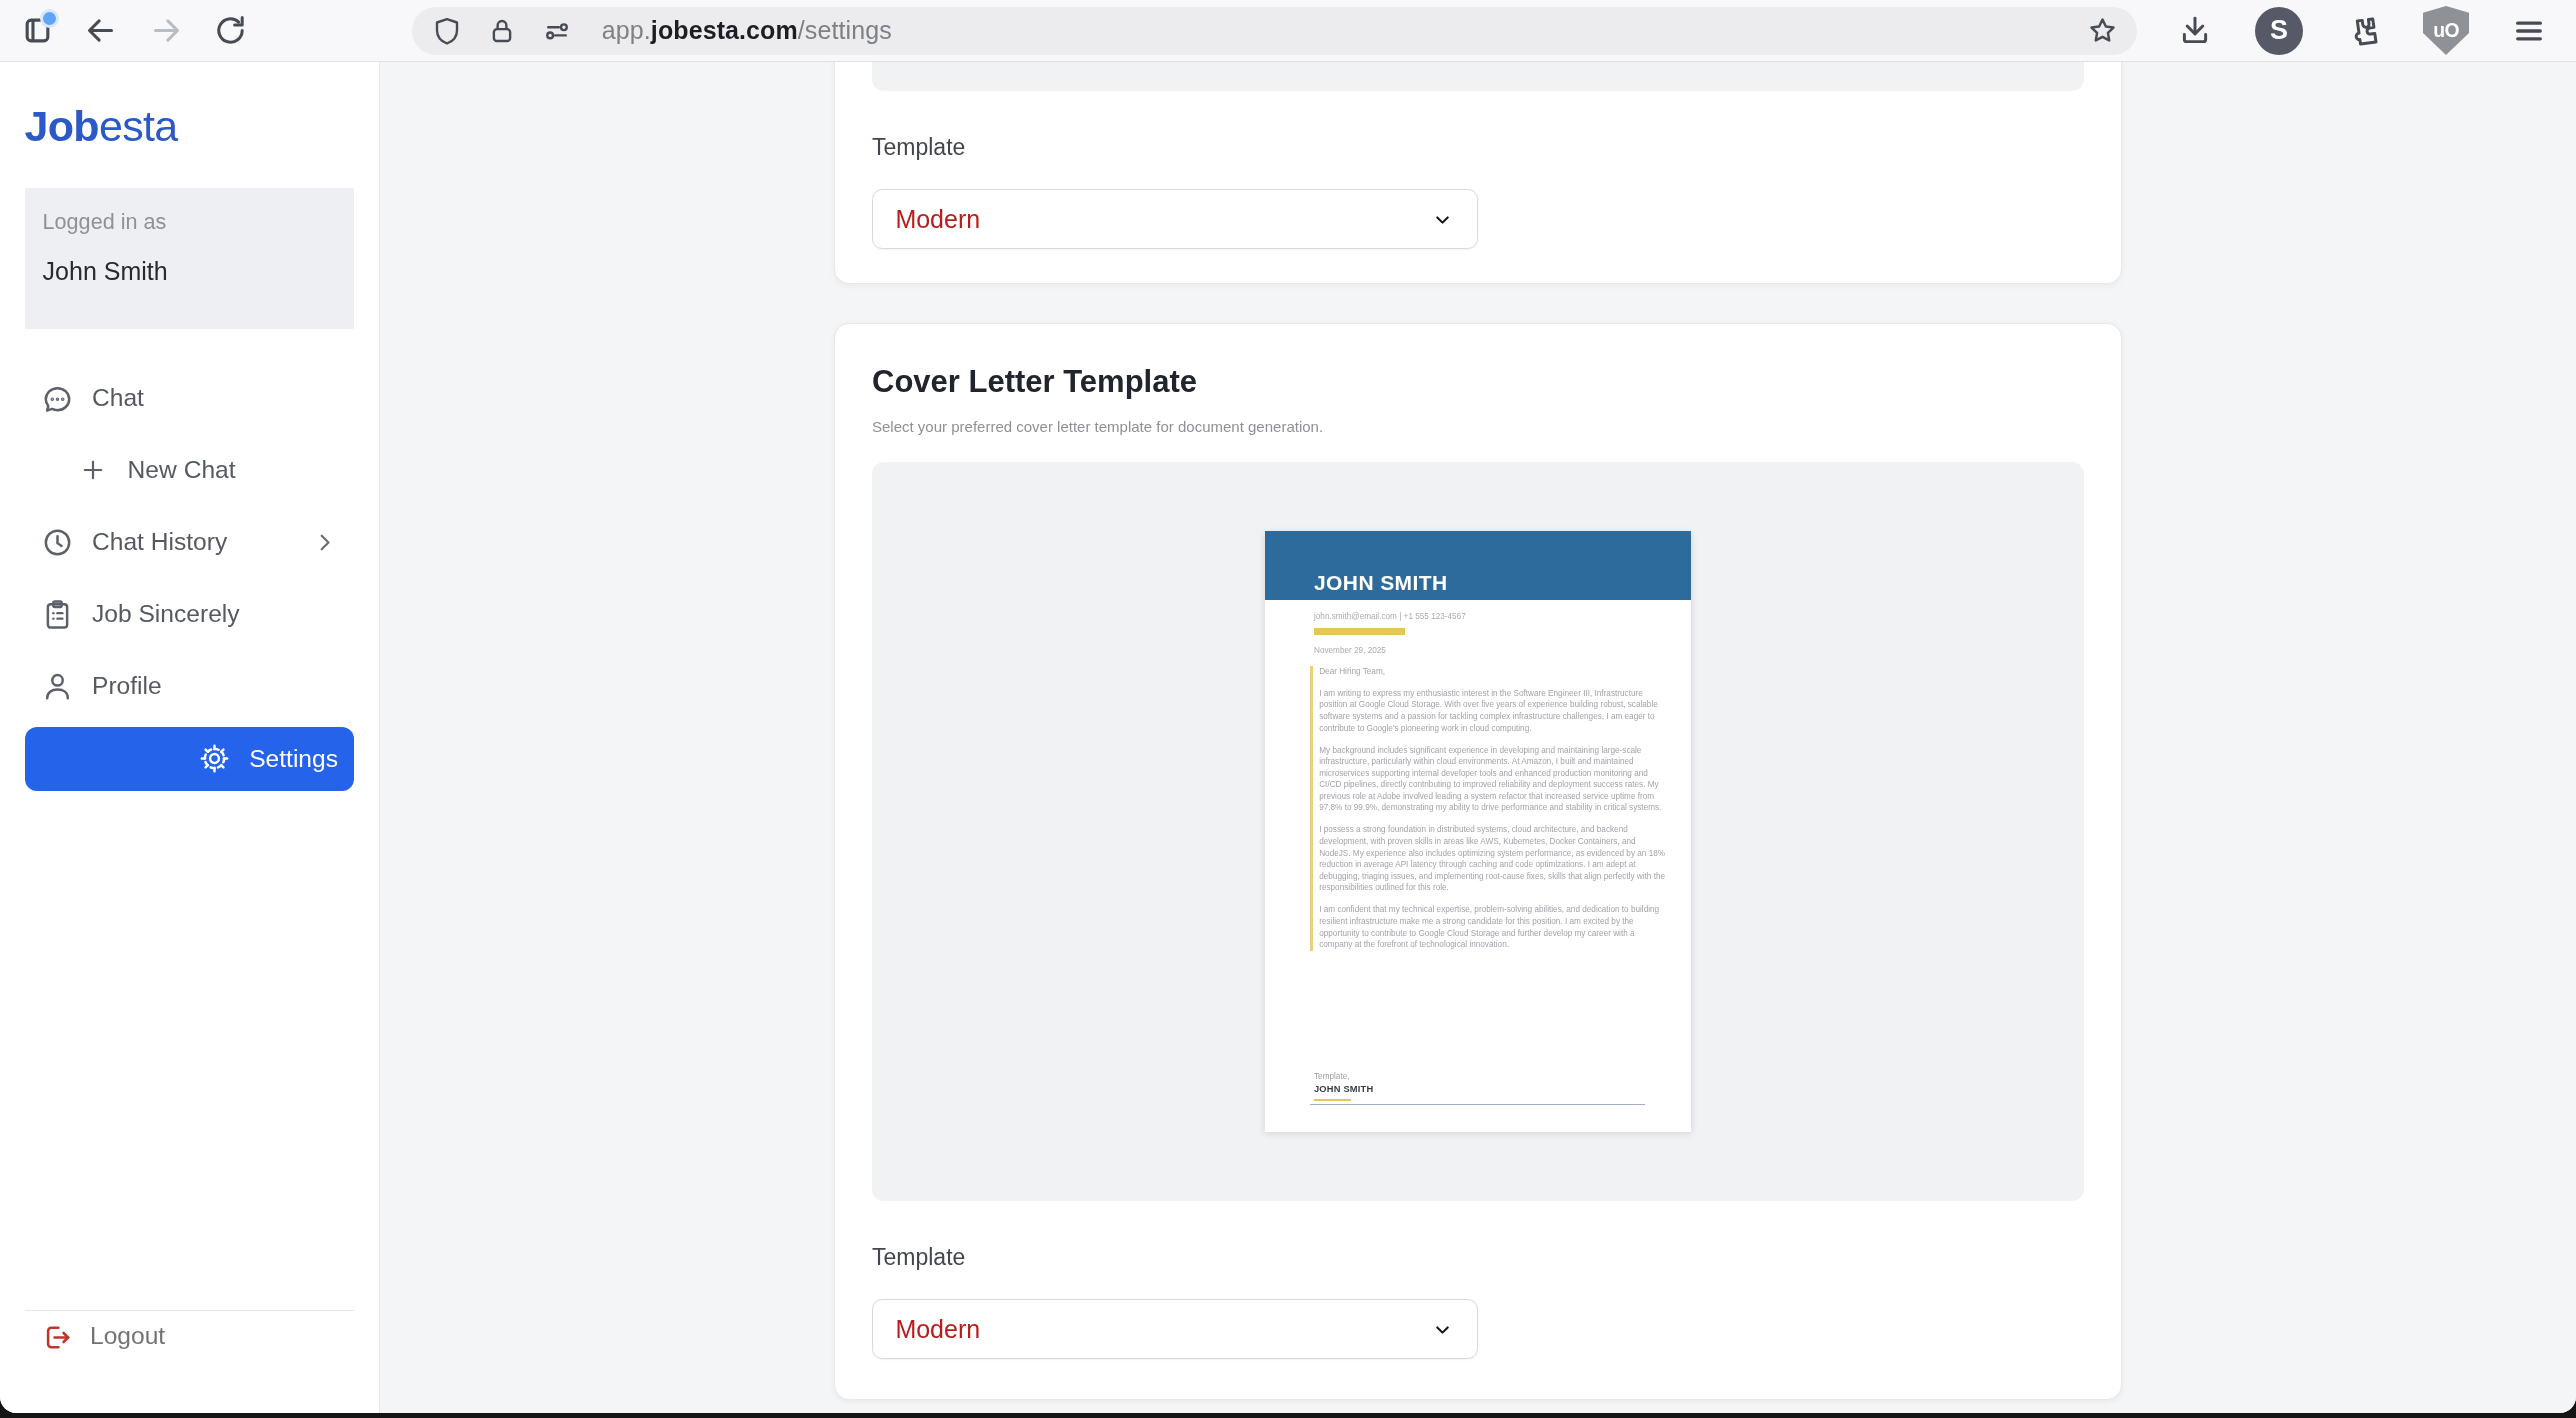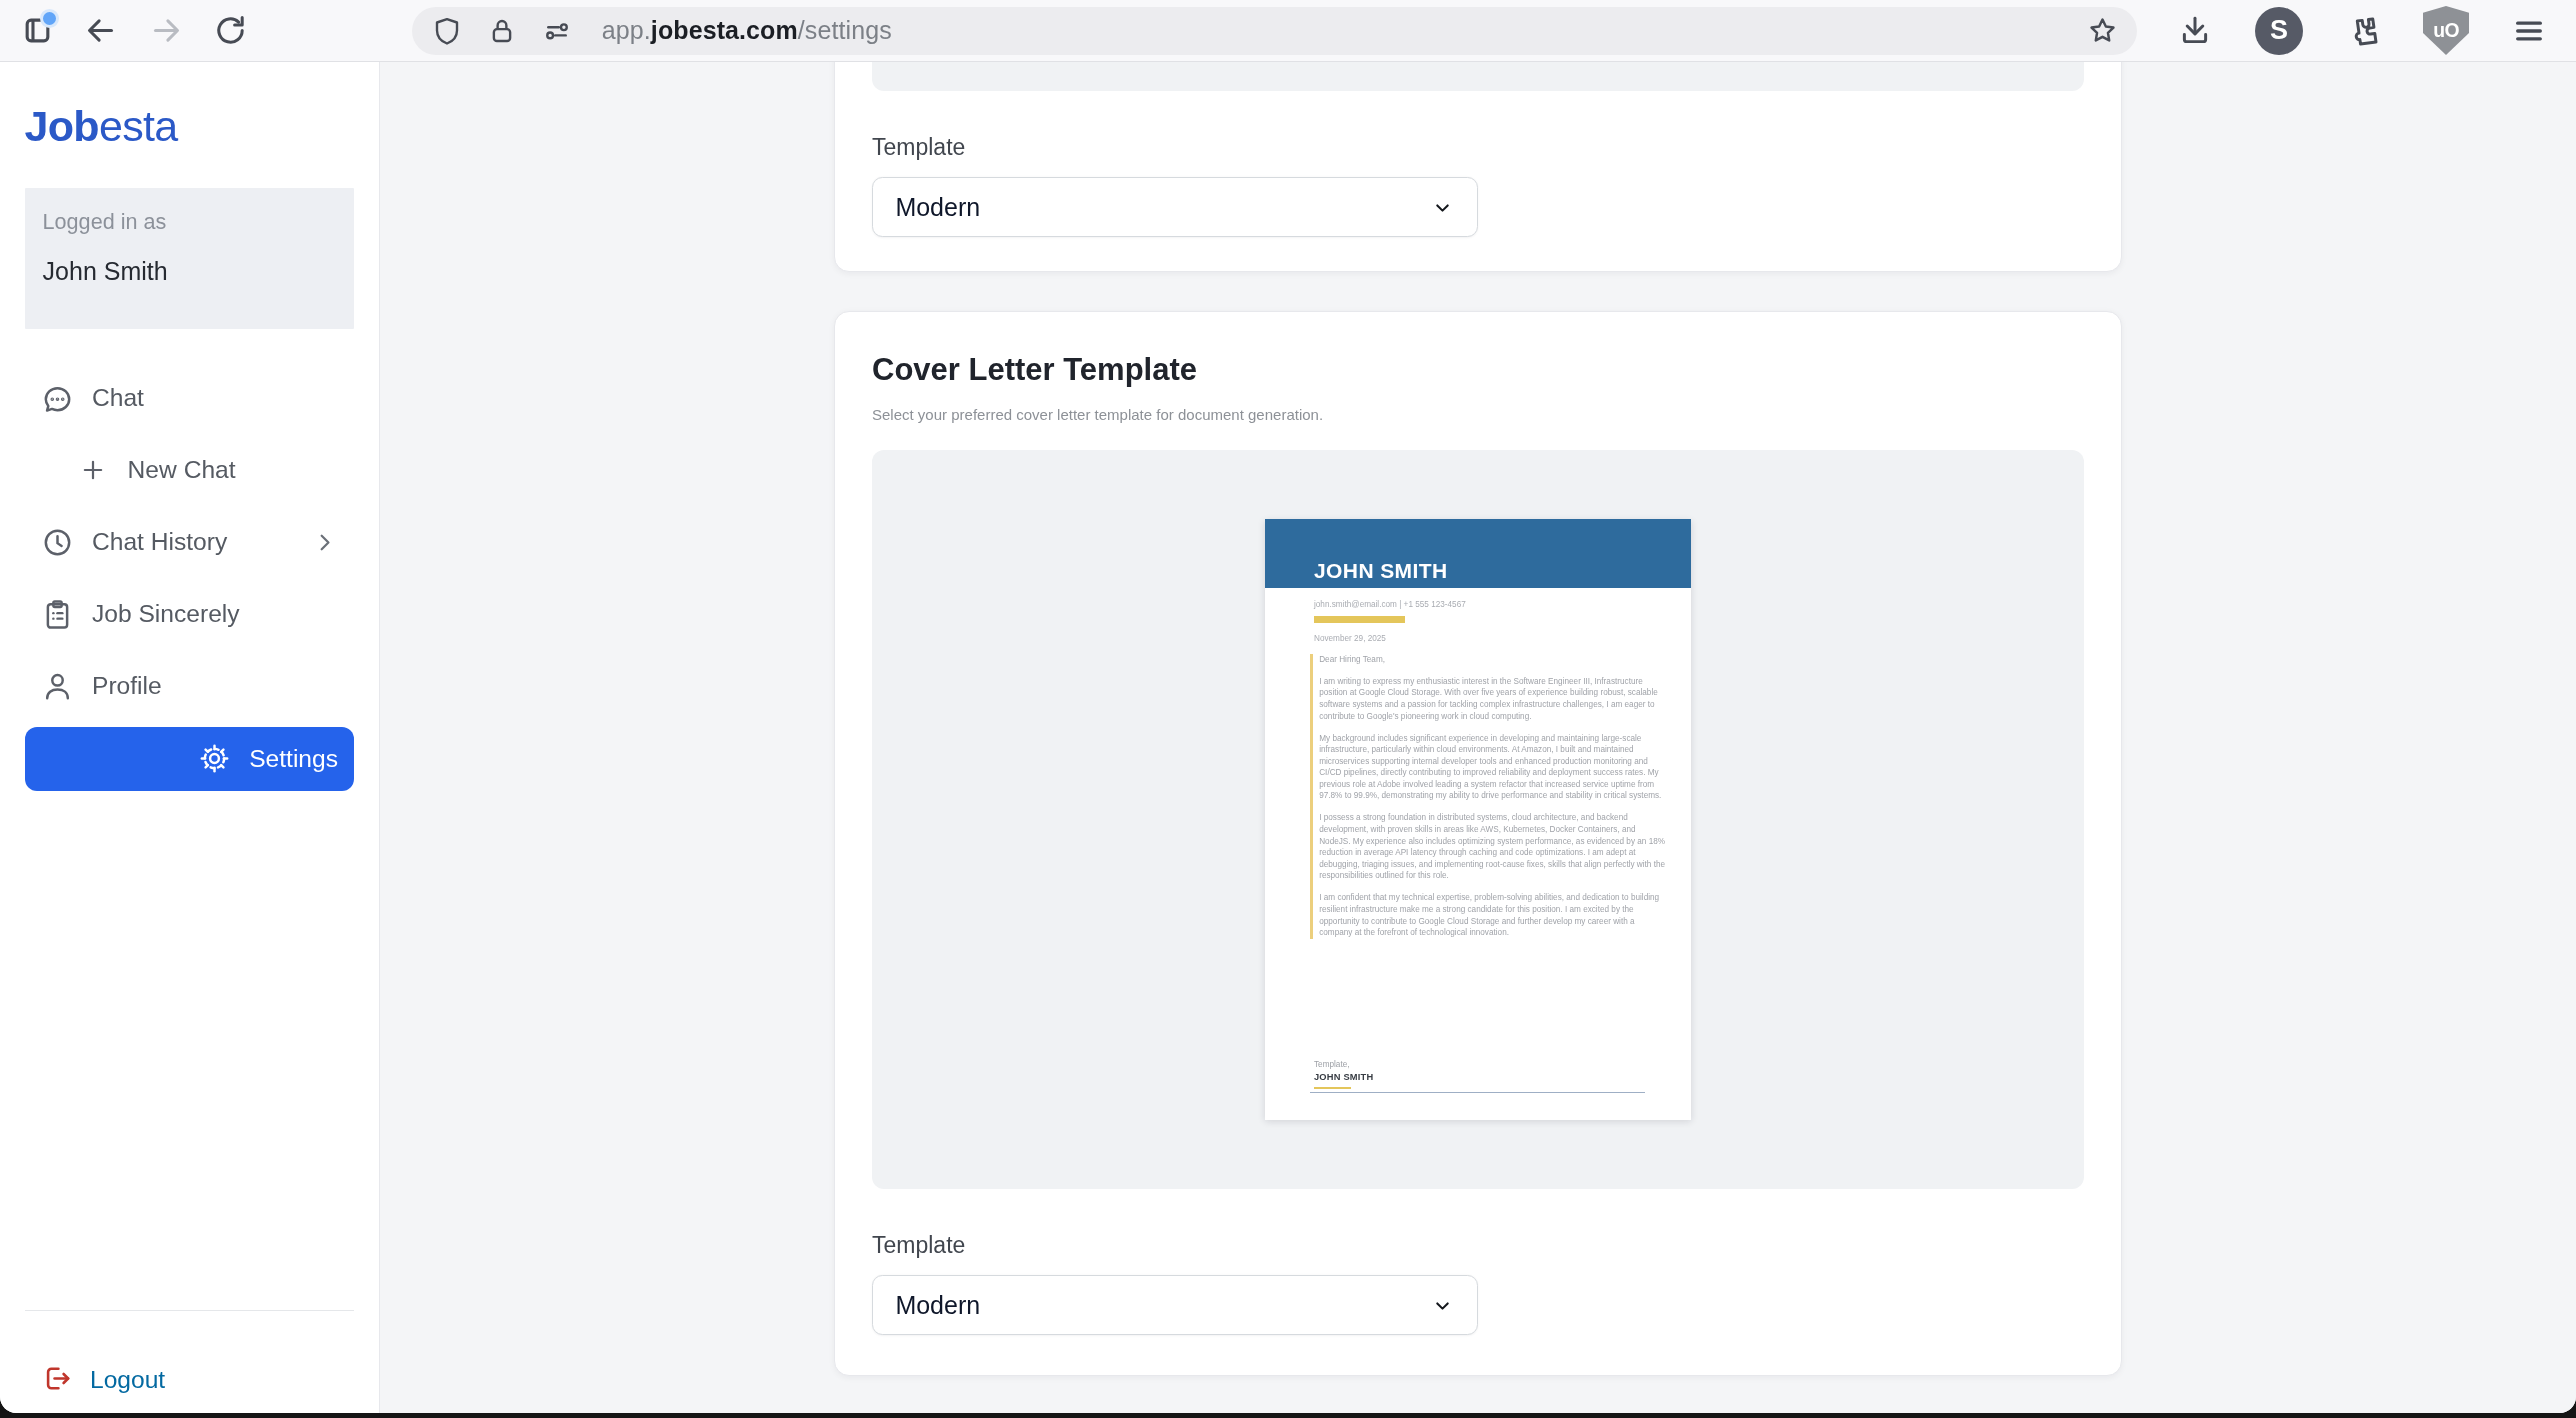--- a/index.html
+++ b/index.html
@@ -61,43 +61,43 @@
     color:#555a62;font-size:24.6px;border-radius:12px;
   }
   .nav-item .ni-label{margin-left:18px;}
   .nav-item.sub{padding-left:54px;}
   .nav-item.sub .ni-label{margin-left:21px;}
   .nav-item .chev{margin-left:auto;display:flex;}
   .nav-item.active{background:#2563eb;color:#ffffff;height:64px;margin-top:4.5px;justify-content:flex-end;}
   .side-spacer{flex:1;}
   .side-divider{border-top:1.5px solid #e5e7ea;margin:0 0 10.4px;}
   .logout{
-    display:flex;align-items:flex-end;padding:0 16.4px;height:72px;margin-bottom:19.4px;
-    color:#0369a1;font-size:24.6px;
+    display:flex;align-items:flex-start;padding:0 16.4px;height:72px;margin-bottom:19.4px;
+    color:#737373;font-size:24.6px;
   }
   .logout .ni-label{margin-left:18px;}
   
   .content{flex:1;background:#f4f5f7;overflow:hidden;display:flex;flex-direction:column;align-items:center;}
   .card{
     width:1288px;background:#ffffff;border:1.5px solid #e7e8ec;border-radius:15px;
     box-sizing:border-box;box-shadow:0 1.5px 6px rgba(20,24,40,.05);
     padding:40px 37px 34px;flex:none;
   }
   .card.cut{margin-top:-534px;}
   .card2{margin-top:39px;padding-bottom:40px;}
   .preview{
     background:#f0f2f4;border-radius:12px;display:flex;align-items:center;justify-content:center;
   }
   .preview.tall{height:522px;}
   .preview.letterbox{height:739px;margin-top:27px;}
   .field-label{margin-top:43px;font-size:23px;color:#41464e;}
   .select{
-    margin-top:16px;width:606px;height:60px;background:#fff;border:1.5px solid #d6dade;
+    margin-top:28px;width:606px;height:60px;background:#fff;border:1.5px solid #d6dade;
     border-radius:10.4px;display:flex;align-items:center;padding:0 22.4px;box-sizing:border-box;
-    font-size:25px;color:#0f172a;box-shadow:0 0.7px 2.2px rgba(20,24,40,.05);
+    font-size:25px;color:#b91c1c;box-shadow:0 0.7px 2.2px rgba(20,24,40,.05);
   }
   .select .sel-chev{margin-left:auto;display:flex;}
   .card-title{font-size:31px;font-weight:bold;color:#20242c;}
   .card-desc{margin-top:18px;font-size:15px;color:#8d9197;}
   
   .letter{
     width:426px;height:601px;background:#ffffff;position:relative;
     box-shadow:0 2.2px 7.5px rgba(20,24,40,.14);overflow:hidden;
   }
   .letter-band{height:69px;background:#2e6b9d;position:relative;}

